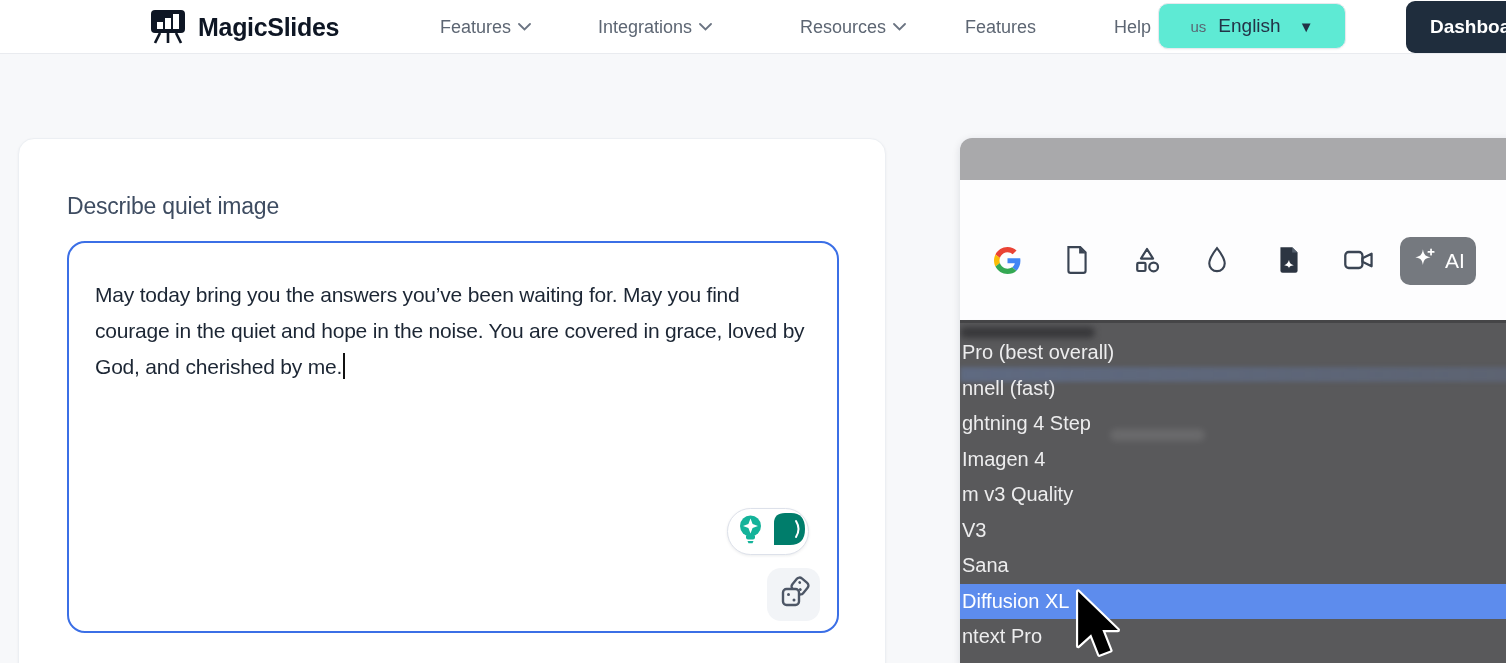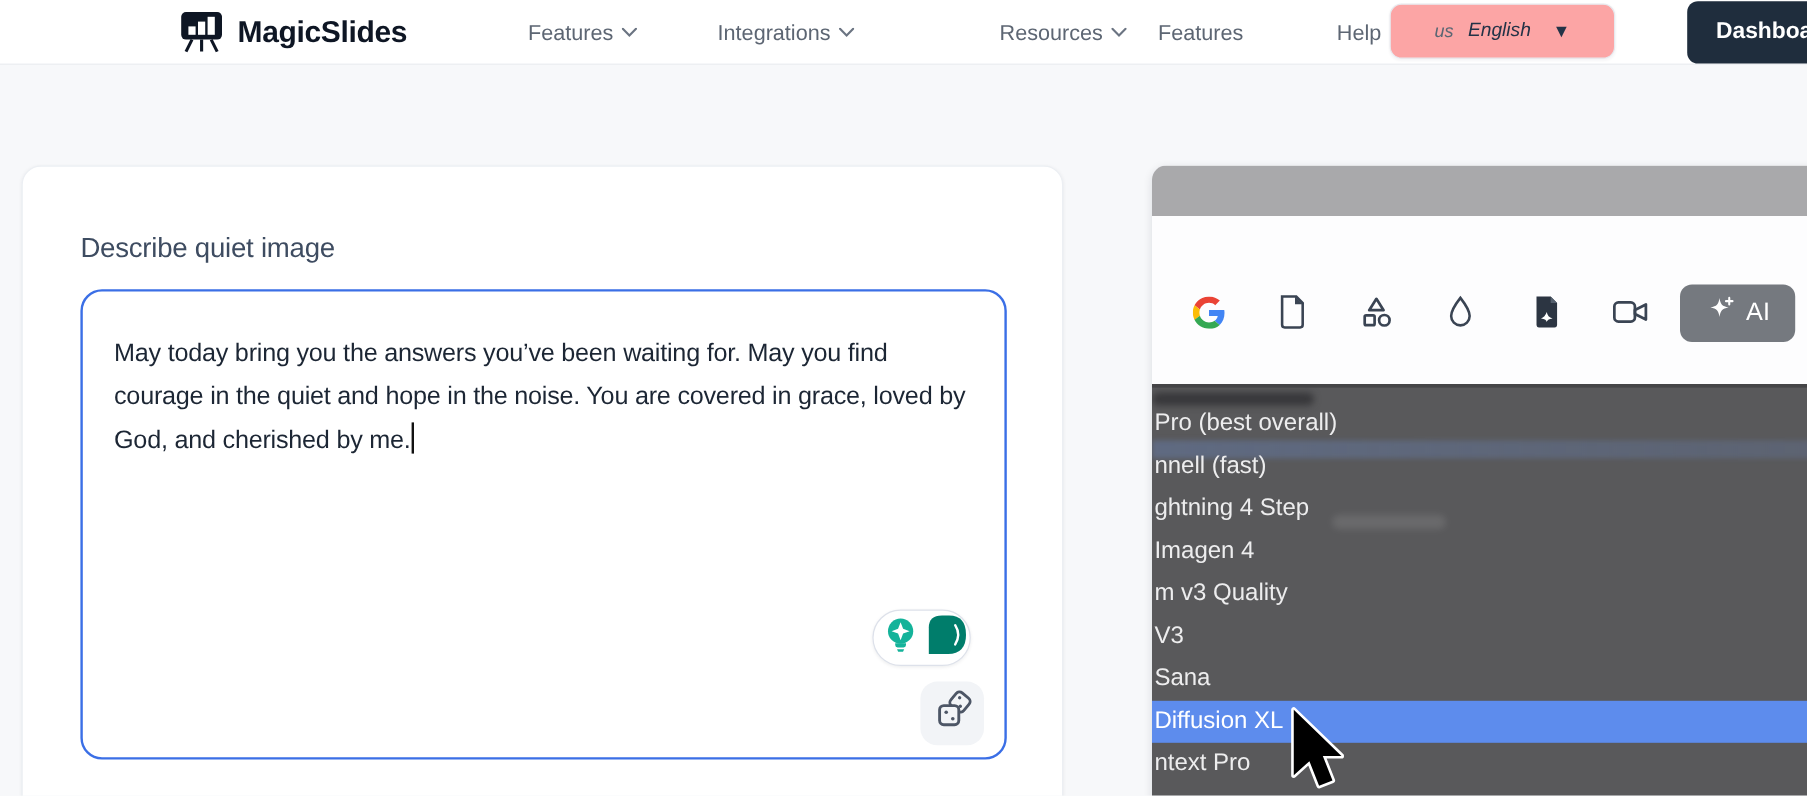--- a/index.html
+++ b/index.html
@@ -16,33 +16,33 @@
     background:#ffffff; border-bottom:1px solid #e9ebef; z-index:30;
   }
   .brand { position:absolute; left:148px; top:0; height:54px; display:flex; align-items:center; gap:10px; }
   .brand-text { font-size:25px; font-weight:700; color:#0e1624; letter-spacing:-0.3px; }
   .nav-link {
     position:absolute; top:0; height:54px; display:flex; align-items:center; gap:7px;
     font-size:18px; color:#5d6673; cursor:pointer;
   }
   .nav-features { left:440px; }
   .nav-integrations { left:598px; }
-  .nav-resources { left:833px;text-align:center; }
+  .nav-resources { left:800px;text-align:center; }
   .nav-pricing { left:965px; }
   .nav-help { left:1114px; }
   .chev { width:13px; height:8px; display:inline-block; }
 
   .lang-pill {
     position:absolute; left:1158px; top:3px; width:188px; height:46px;
-    background:#fca5a5; border:1px solid #e7e9ee; border-radius:10px;
+    background:#5eead4; border:1px solid #e7e9ee; border-radius:10px;
     display:flex; align-items:center; justify-content:center; gap:12px;
-    box-shadow:0 1px 2px rgba(16,24,40,.04); cursor:pointer;font-style:italic;
+    box-shadow:0 1px 2px rgba(16,24,40,.04); cursor:pointer;
   }
   .lang-code { font-size:15px; color:#5a6673; }
-  .lang-label { font-size:16px; color:#233347; }
+  .lang-label { font-size:19px; color:#233347; }
   .lang-caret { font-size:15px; color:#233347; margin-left:6px; }
 
   .dashboard-btn {
     position:absolute; left:1406px; top:1px; width:160px; height:52px;
     background:#1f2d3d; border-radius:9px; color:#ffffff;
     font-size:19px; font-weight:700; display:flex; align-items:center;
     padding-left:24px; cursor:pointer;
   }
 
   
@@ -83,21 +83,21 @@
   .preview-panel {
     position:absolute; left:960px; top:138px; width:560px; height:545px;
     border-radius:12px 0 0 0; overflow:hidden; z-index:5;
     box-shadow:0 2px 8px rgba(16,24,40,.12);
   }
   .preview-topbar { position:absolute; left:0; top:0; width:100%; height:42px; background:#a9a9ab; }
   .preview-toolbar { position:absolute; left:0; top:42px; width:100%; height:140px; background:#fdfdfe; }
   .tool-icon { position:absolute; top:62px; width:36px; height:36px; display:flex; align-items:center; justify-content:center; cursor:pointer; }
   .ti-0 { left:29px; } .ti-1 { left:99px; } .ti-2 { left:169px; } .ti-3 { left:239px; } .ti-4 { left:311px; } .ti-5 { left:381px; }
   .ai-btn {
-    position:absolute; left:440px; top:57px; width:96px; height:48px;
+    position:absolute; left:440px; top:57px; width:76px; height:48px;
     background:#75797f; border-radius:10px; display:flex; align-items:center; justify-content:center;
     gap:8px; color:#fff; font-size:21px; cursor:pointer;
   }
 
   .model-dropdown {
     position:absolute; left:0; top:182px; width:100%; height:363px;
     background:#59595b; border-top:3px solid #454547;
   }
   .model-list { position:absolute; left:0; top:12px; width:100%; }
   .model-item {

